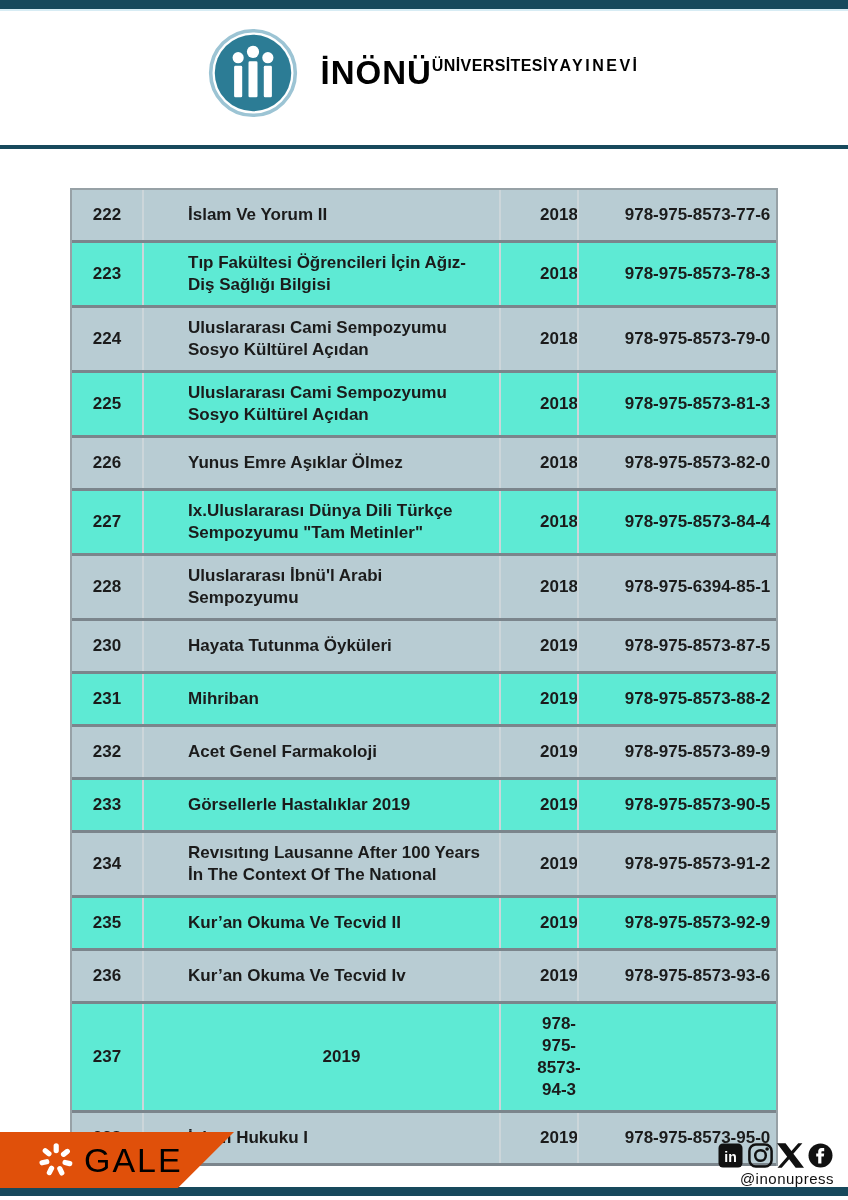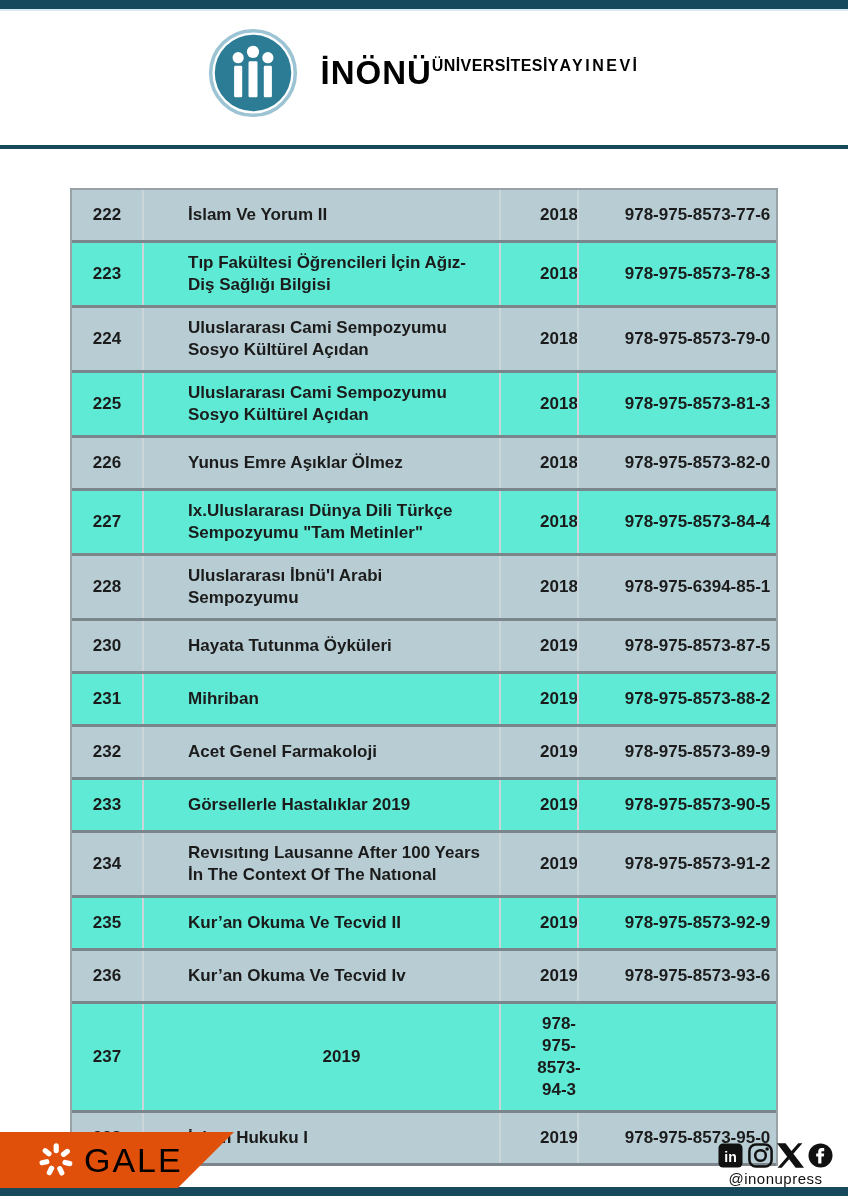--- a/index.html
+++ b/index.html
@@ -40,21 +40,21 @@
   .t-cell.title,.t-cell.year,.t-cell.isbn{border-left:2px solid #ccd6da;padding-left:44px;}
   
   .gale-banner{
     position:absolute;left:0;top:1132px;width:234px;height:56px;
     background:var(--gale,#e0500a);
     clip-path:polygon(0 0,100% 0,76% 100%,0 100%);
     display:flex;align-items:center;padding-left:36px;box-sizing:border-box;z-index:2;
   }
   .gale-star{width:40px;height:40px;margin-right:8px;flex:0 0 auto;}
   .gale-label{color:#000000;font-size:34px;letter-spacing:2px;font-weight:normal;line-height:1;}
-  .social{position:absolute;right:14px;top:1142px;text-align:center;z-index:2;}
+  .social{position:absolute;right:14px;top:1142px;text-align:right;z-index:2;}
   .social-icons{display:flex;align-items:center;gap:3px;justify-content:center;}
   .social-icons svg{display:block;}
   .social-handle{font-size:15px;color:#111111;letter-spacing:0.5px;margin-top:1px;font-weight:normal;}
 </style>
 </head>
 <body style="--shade: #b8ccd3; --gale: #e0500a;">
 
 <div class="top-bar"></div>
 
 <div class="logo-wrap">

